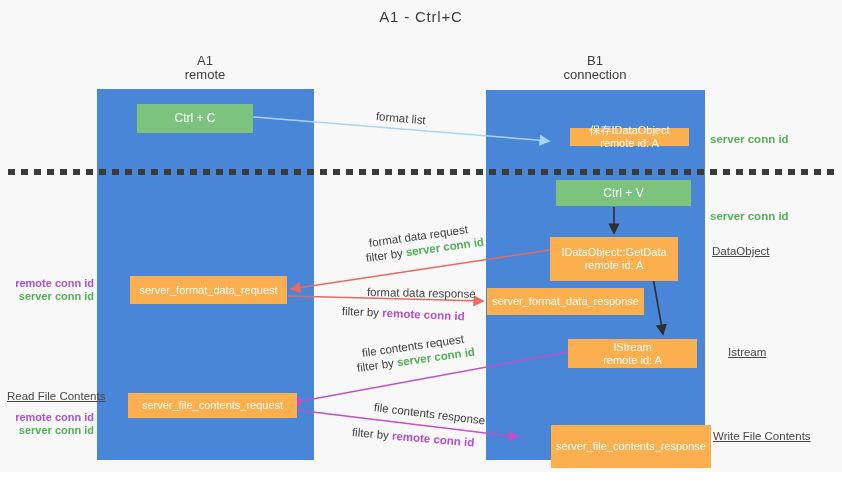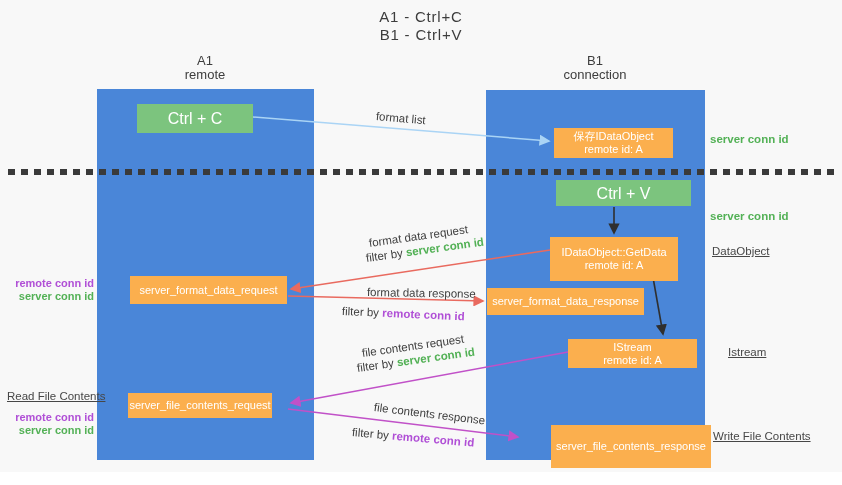--- a/index.html
+++ b/index.html
@@ -20,39 +20,38 @@
 
   .divider { position:absolute; left:8px; top:169px; width:828px; height:6px; z-index:3;
              background:repeating-linear-gradient(90deg,#3a3a3a 0 7px,transparent 7px 13px); }
 
   .arrows { position:absolute; left:0; top:0; z-index:4; pointer-events:none; }
 
   .node { position:absolute; z-index:5; display:flex; flex-direction:column; align-items:center;
           justify-content:center; color:#ffffff; font-size:11px; line-height:13px;
           text-align:center; white-space:nowrap; }
   .node.orange { background:#fbaf4e; }
-  .node.green  { background:#7cc47e; font-size:16px; }
+  .node.green  { background:#7cc47e; font-size:12px; }
 
   .lbl { position:absolute; z-index:6; font-size:11.5px; color:#3f3f3f; white-space:nowrap;
          transform-origin:left center; }
   .g { color:#53b156; font-weight:bold; }
   .p { color:#b04fd6; font-weight:bold; }
   .side { position:absolute; z-index:6; font-size:11.5px; white-space:nowrap; }
   .gray { color:#474747;text-decoration:underline; }
   .stack { text-align:right; line-height:12.5px; font-size:11px; font-weight:bold; }
 </style>
 </head>
 <body>
 
 <div class="canvas">
   <div class="bottom-strip"></div>
 
   <div class="title">
     <div>A1 - Ctrl+C</div>
-    <div>B1 - Ctrl+V</div>
   </div>
 
   <div class="lane-header" style="left:145px">
     <div>A1</div>
     <div>remote</div>
   </div>
   <div class="lane-header" style="left:535px">
     <div>B1</div>
     <div>connection</div>
   </div>
@@ -83,21 +82,21 @@
     <line x1="288" y1="296" x2="483" y2="301" stroke="#e96a5f" stroke-width="1.5" marker-end="url(#m-red)"></line>
     <line x1="651" y1="266" x2="663" y2="334" stroke="#2f2f2f" stroke-width="1.6" marker-end="url(#m-black)"></line>
     <line x1="568" y1="352" x2="291" y2="403" stroke="#c151c8" stroke-width="1.5" marker-end="url(#m-mag)"></line>
     <line x1="288" y1="409" x2="518" y2="437" stroke="#c151c8" stroke-width="1.5" marker-end="url(#m-mag)"></line>
   </svg>
 
   <div class="node green" style="left:137px;top:104px;width:116px;height:29px">
     <span>Ctrl + C</span>
   </div>
 
-  <div class="node orange" style="left:554px;top:128px;width:119px;height:30px">
+  <div class="node orange" style="left:570px;top:128px;width:119px;height:18px">
     <span>保存IDataObject</span>
     <span>remote id: A</span>
   </div>
 
   <div class="node green" style="left:556px;top:180px;width:135px;height:26px">
     <span>Ctrl + V</span>
   </div>
 
   <div class="node orange" style="left:550px;top:237px;width:128px;height:44px">
     <span>IDataObject::GetData</span>
@@ -110,21 +109,21 @@
 
   <div class="node orange" style="left:487px;top:288px;width:157px;height:27px">
     <span>server_format_data_response</span>
   </div>
 
   <div class="node orange" style="left:568px;top:339px;width:129px;height:29px">
     <span>IStream</span>
     <span>remote id: A</span>
   </div>
 
-  <div class="node orange" style="left:128px;top:393px;width:144px;height:25px">
+  <div class="node orange" style="left:128px;top:393px;width:169px;height:25px">
     <span>server_file_contents_request</span>
   </div>
 
   <div class="node orange" style="left:551px;top:425px;width:160px;height:43px">
     <span>server_file_contents_response</span>
   </div>
 
   <div class="lbl" style="left:376px;top:110px;transform:rotate(5deg)">format list</div>
 
   <div class="lbl" style="left:369px;top:237px;transform:rotate(-8deg)">format data request</div>

